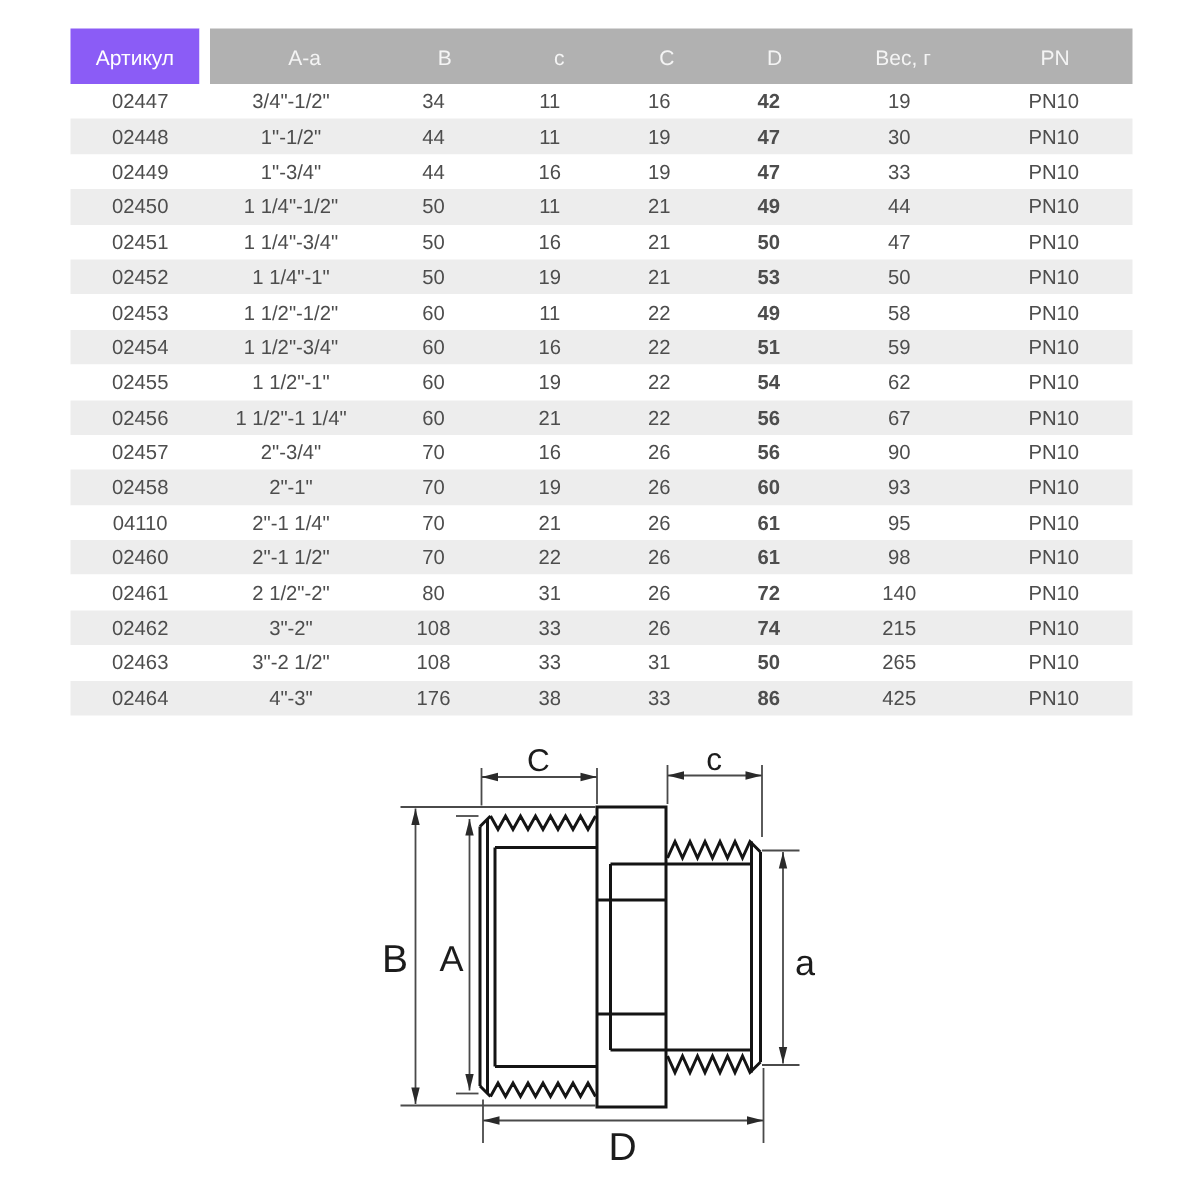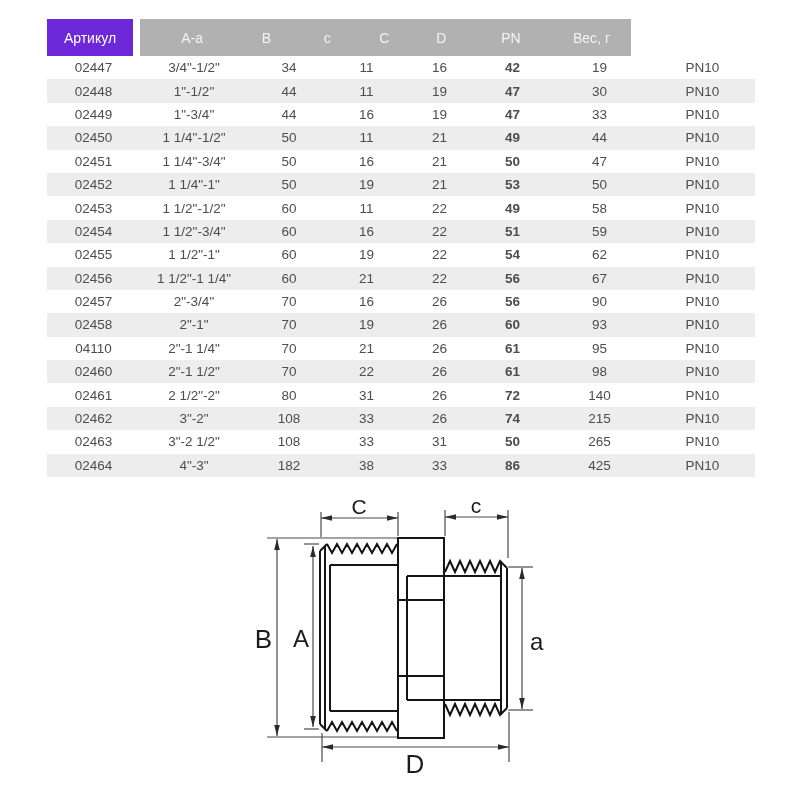--- a/index.html
+++ b/index.html
@@ -10,26 +10,26 @@
     position: relative; overflow: hidden;
   }
   .page { width: 800px; height: 800px; position: relative; }
 
   
   .product-table {
     position: absolute; left: 47px; top: 19px; width: 708px;
   }
   .thead { display: flex; height: 37px; }
   .th-first {
-    width: 86px; background: #6d28d9; color: #ffffff;
+    width: 86px; background: #8b5cf6; color: #ffffff;
     display: flex; align-items: center; justify-content: center;
     font-size: 14px;
   }
   .th-gap { width: 7px; background: #ffffff; }
-  .th-group { display: flex; width: 491px; background: #b1b1b1; padding-left: 10px; }
+  .th-group { display: flex; width: 615px; background: #b1b1b1; padding-left: 10px; }
   .th {
     color: #f4f4f4; font-size: 14px;
     display: flex; align-items: center; justify-content: center;
   }
   .h1 { width: 108px; } .h2 { width: 82px; } .h3 { width: 73px; }
   .h4 { width: 73px; }  .h5 { width: 73px; } .h6 { width: 101px; }
   .h7 { width: 105px; }
 
   .tbody { width: 708px; }
   .tr { display: flex; height: 23.4px; justify-content: space-between; }
@@ -59,22 +59,22 @@
   <div class="product-table">
     <div class="thead">
       <div class="th-first">Артикул</div>
       <div class="th-gap"></div>
       <div class="th-group">
           <div class="th h1">A-a</div>
           <div class="th h2">B</div>
           <div class="th h3">c</div>
           <div class="th h4">C</div>
           <div class="th h5">D</div>
+          <div class="th h6">Вес, г</div>
           <div class="th h7">PN</div>
-          <div class="th h6">Вес, г</div>
         </div>
     </div>
     <div class="tbody">
         <div class="tr">
           <div class="td c0">02447</div>
           <div class="td c1">3/4"-1/2"</div>
           <div class="td c2">34</div>
           <div class="td c3">11</div>
           <div class="td c4">16</div>
           <div class="td c5">42</div>
@@ -237,21 +237,21 @@
           <div class="td c2">108</div>
           <div class="td c3">33</div>
           <div class="td c4">31</div>
           <div class="td c5">50</div>
           <div class="td c6">265</div>
           <div class="td c7">PN10</div>
         </div>
         <div class="tr">
           <div class="td c0">02464</div>
           <div class="td c1">4"-3"</div>
-          <div class="td c2">182</div>
+          <div class="td c2">176</div>
           <div class="td c3">38</div>
           <div class="td c4">33</div>
           <div class="td c5">86</div>
           <div class="td c6">425</div>
           <div class="td c7">PN10</div>
         </div>
       </div>
   </div>
 
   <svg class="diagram-svg" viewBox="0 0 800 800">

